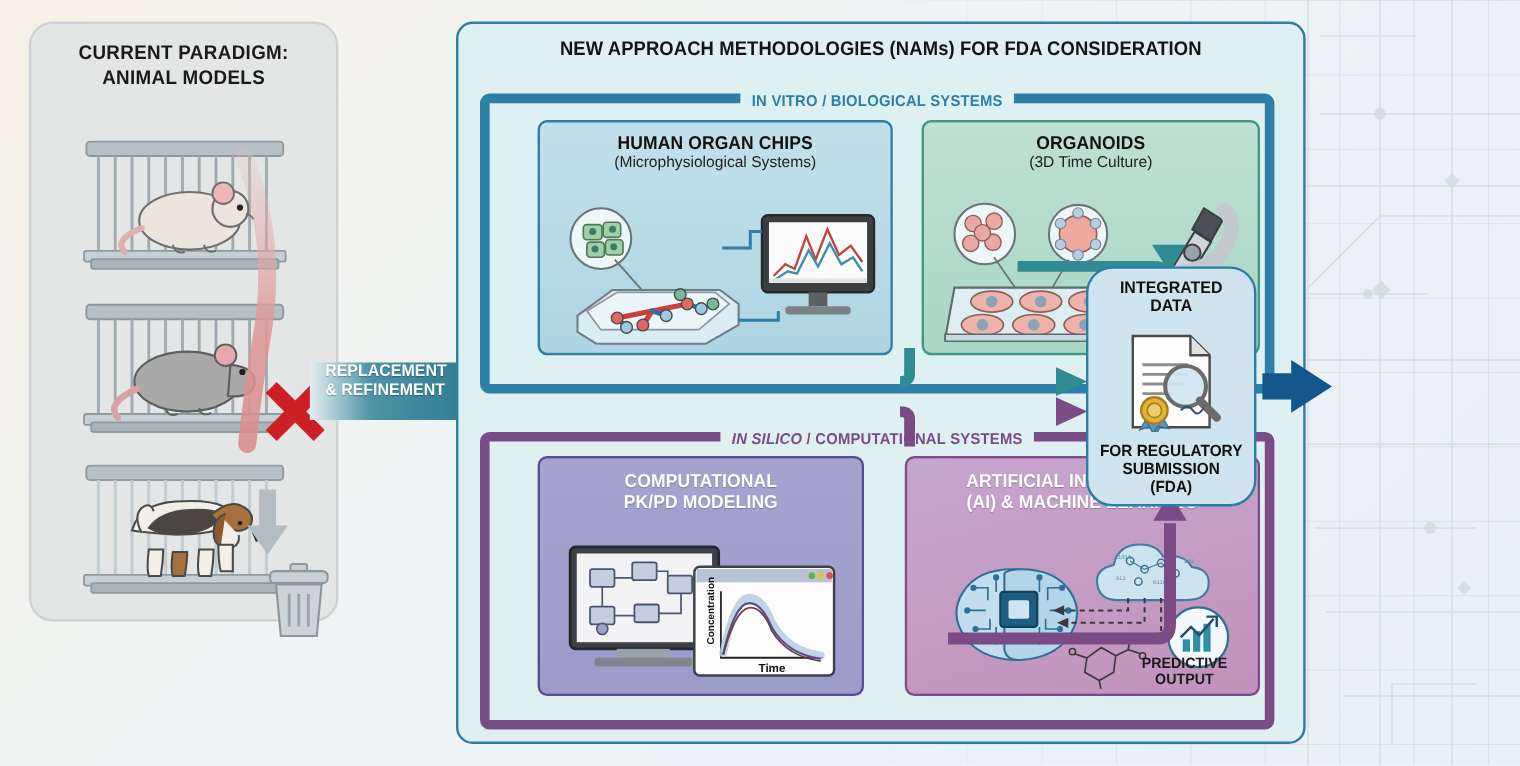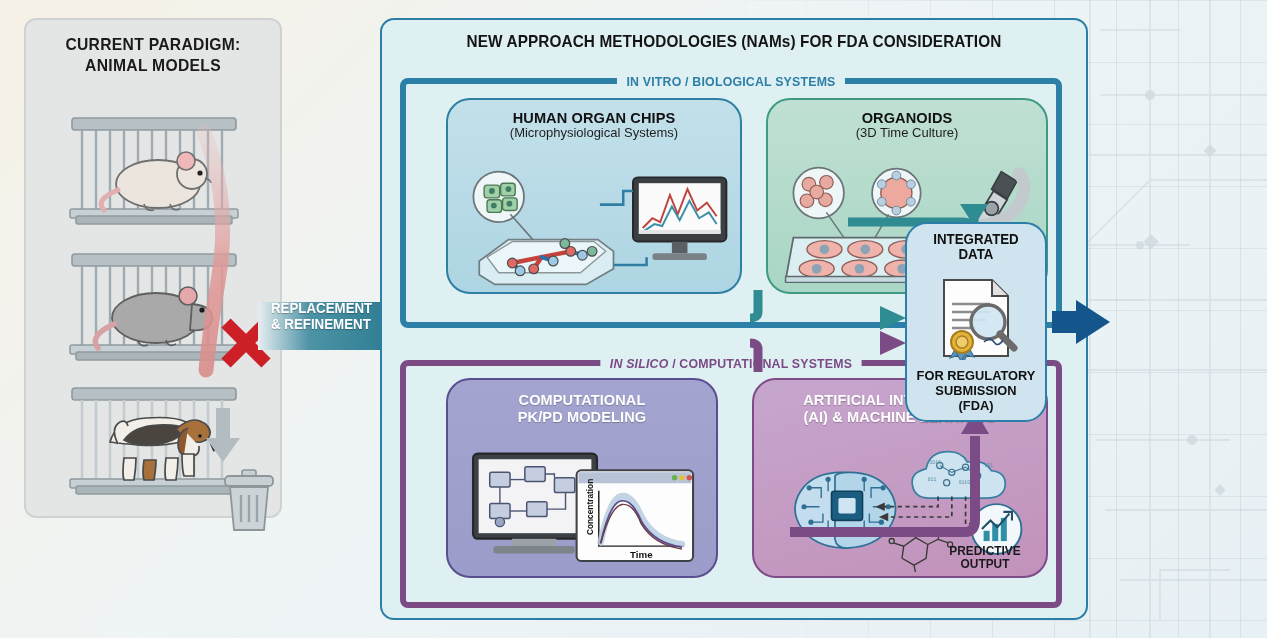--- a/index.html
+++ b/index.html
@@ -20,50 +20,50 @@
       linear-gradient(to right, rgba(150,170,180,.20) 1px, transparent 1px),
       linear-gradient(to bottom, rgba(150,170,180,.18) 1px, transparent 1px);
     background-size:62px 62px;
     -webkit-mask-image:linear-gradient(to right, transparent 55%, #000 78%);
     mask-image:linear-gradient(to right, transparent 55%, #000 78%);
     pointer-events:none;}
   .bg-circuit{position:absolute; inset:0; pointer-events:none; opacity:.55;}
 
   
   .left-panel{ position:absolute; left:24px; top:18px; width:258px; height:500px;
-    background:#e4e6e6; border:2px solid #cfd2d3; border-radius:12px; }
+    background:#e4e6e6; border:2px solid #cfd2d3; border-radius:20px; }
   .left-title{ position:absolute; left:0; right:0; top:14px; text-align:center;
     font-weight:bold; font-size:16.5px; letter-spacing:.3px; color:#1a1a1a;
     line-height:1.25; font-stretch:condensed; transform:scaleX(.95);}
 
   .cage{ position:absolute; left:40px; width:176px; height:118px; }
   .cage-1{ top:92px; } .cage-2{ top:228px;} .cage-3{ top:362px;}
   .cage svg{ width:100%; height:100%; display:block;}
 
   .trash{ position:absolute; left:192px; top:448px; width:62px; height:66px;}
   .red-x{ position:absolute; left:192px; top:295px; width:56px; height:56px;}
 
   
   .center-panel{ position:absolute; left:380px; top:18px; width:708px; height:602px;
     background:#dff0f2; border:2.5px solid #2b7ea8; border-radius:14px;}
   .center-title{ position:absolute; left:0; right:0; top:12px; text-align:center;
     font-weight:bold; font-size:16.5px; color:#141414; letter-spacing:.1px;
     transform:scaleX(.93);}
 
-  .group{ position:absolute; border:6px solid #6d28d9; border-radius:8px;}
+  .group{ position:absolute; border:8px solid #6d28d9; border-radius:8px;}
   .group-invitro{ left:18px; top:58px; width:662px; height:250px; border-color:#2c7fa6;}
   .group-insilico{ left:18px; top:340px; width:662px; height:248px; border-color:#7a4b85;}
   .group-label{ position:absolute; top:-10px; background:#dff0f2; padding:0 10px;
     font-weight:bold; font-size:13px; letter-spacing:.2px; white-space:nowrap;
     transform:scaleX(.95);}
   .group-invitro .group-label{ left:50%; transform:translateX(-50%) scaleX(.95); color:#2c7fa6;}
   .group-insilico .group-label{ left:50%; transform:translateX(-50%) scaleX(.95); color:#7a4b85;}
   .group-insilico .group-label i{ font-style:italic; }
 
-  .card{ position:absolute; border-radius:24px; border:2.5px solid; }
+  .card{ position:absolute; border-radius:8px; border:2.5px solid; }
   .card-title{ text-align:center; font-weight:bold; line-height:1.12; letter-spacing:.1px;
     transform:scaleX(.94); }
   .card-sub{ text-align:center; font-weight:normal; line-height:1.12; }
 
   .card-chips{ left:40px; top:14px; width:296px; height:196px;
     background:linear-gradient(180deg,#c2e0ea,#aed5e3); border-color:#2f7fa4;}
   .card-organoids{ left:360px; top:14px; width:282px; height:196px;
     background:linear-gradient(180deg,#bfe0d2,#a9d6c5); border-color:#3f9a82;}
   .card-pkpd{ left:40px; top:12px; width:272px; height:200px;
     background:linear-gradient(180deg,#a3a4cf,#9b9cc9); border-color:#5a4e90;}

